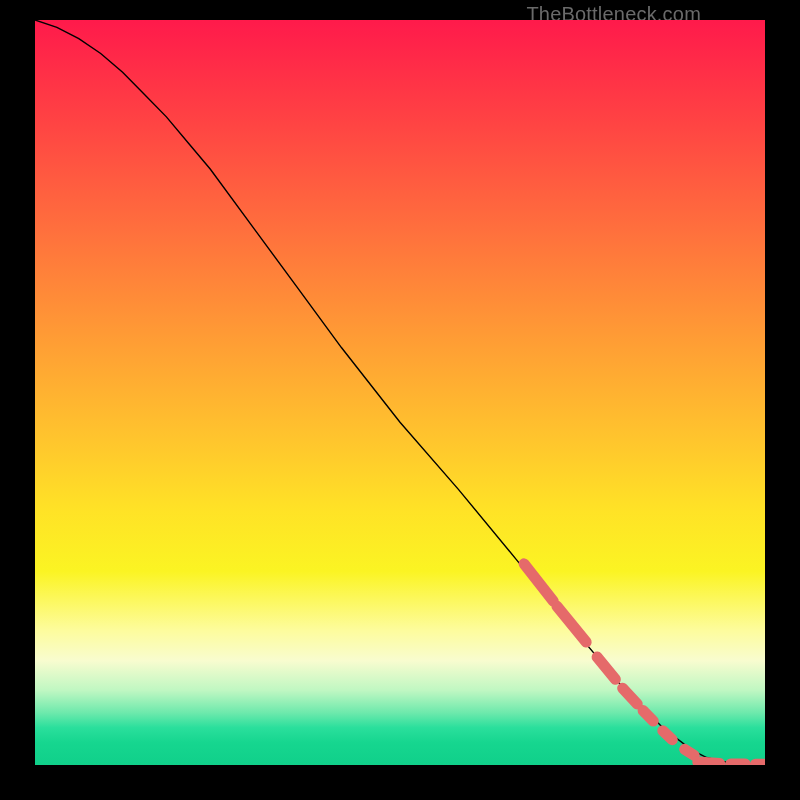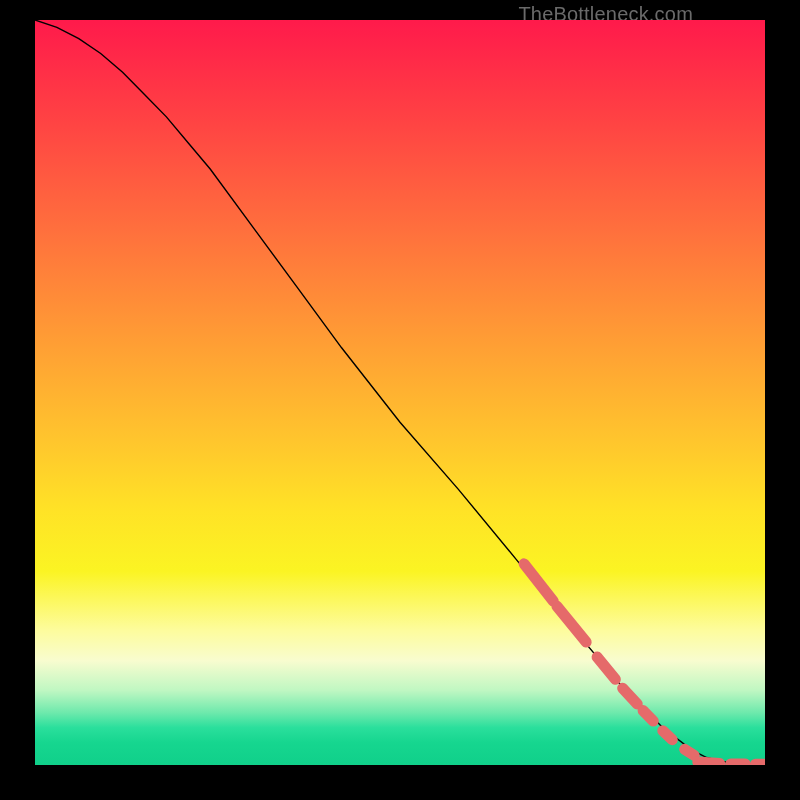--- a/index.html
+++ b/index.html
@@ -11,20 +11,21 @@
     overflow: hidden;
     font-family: Arial, Helvetica, sans-serif;
   }
   .frame {
     position: absolute;
     top: 0;
     left: 0;
     width: 728px;
     height: 800px;
     background: #000;
+    padding-left: 8px;
   }
   .plot {
     position: absolute;
     top: 20px;
     left: 35px;
     width: 730px;
     height: 745px;
   }
   .gradient {
     position: absolute;

